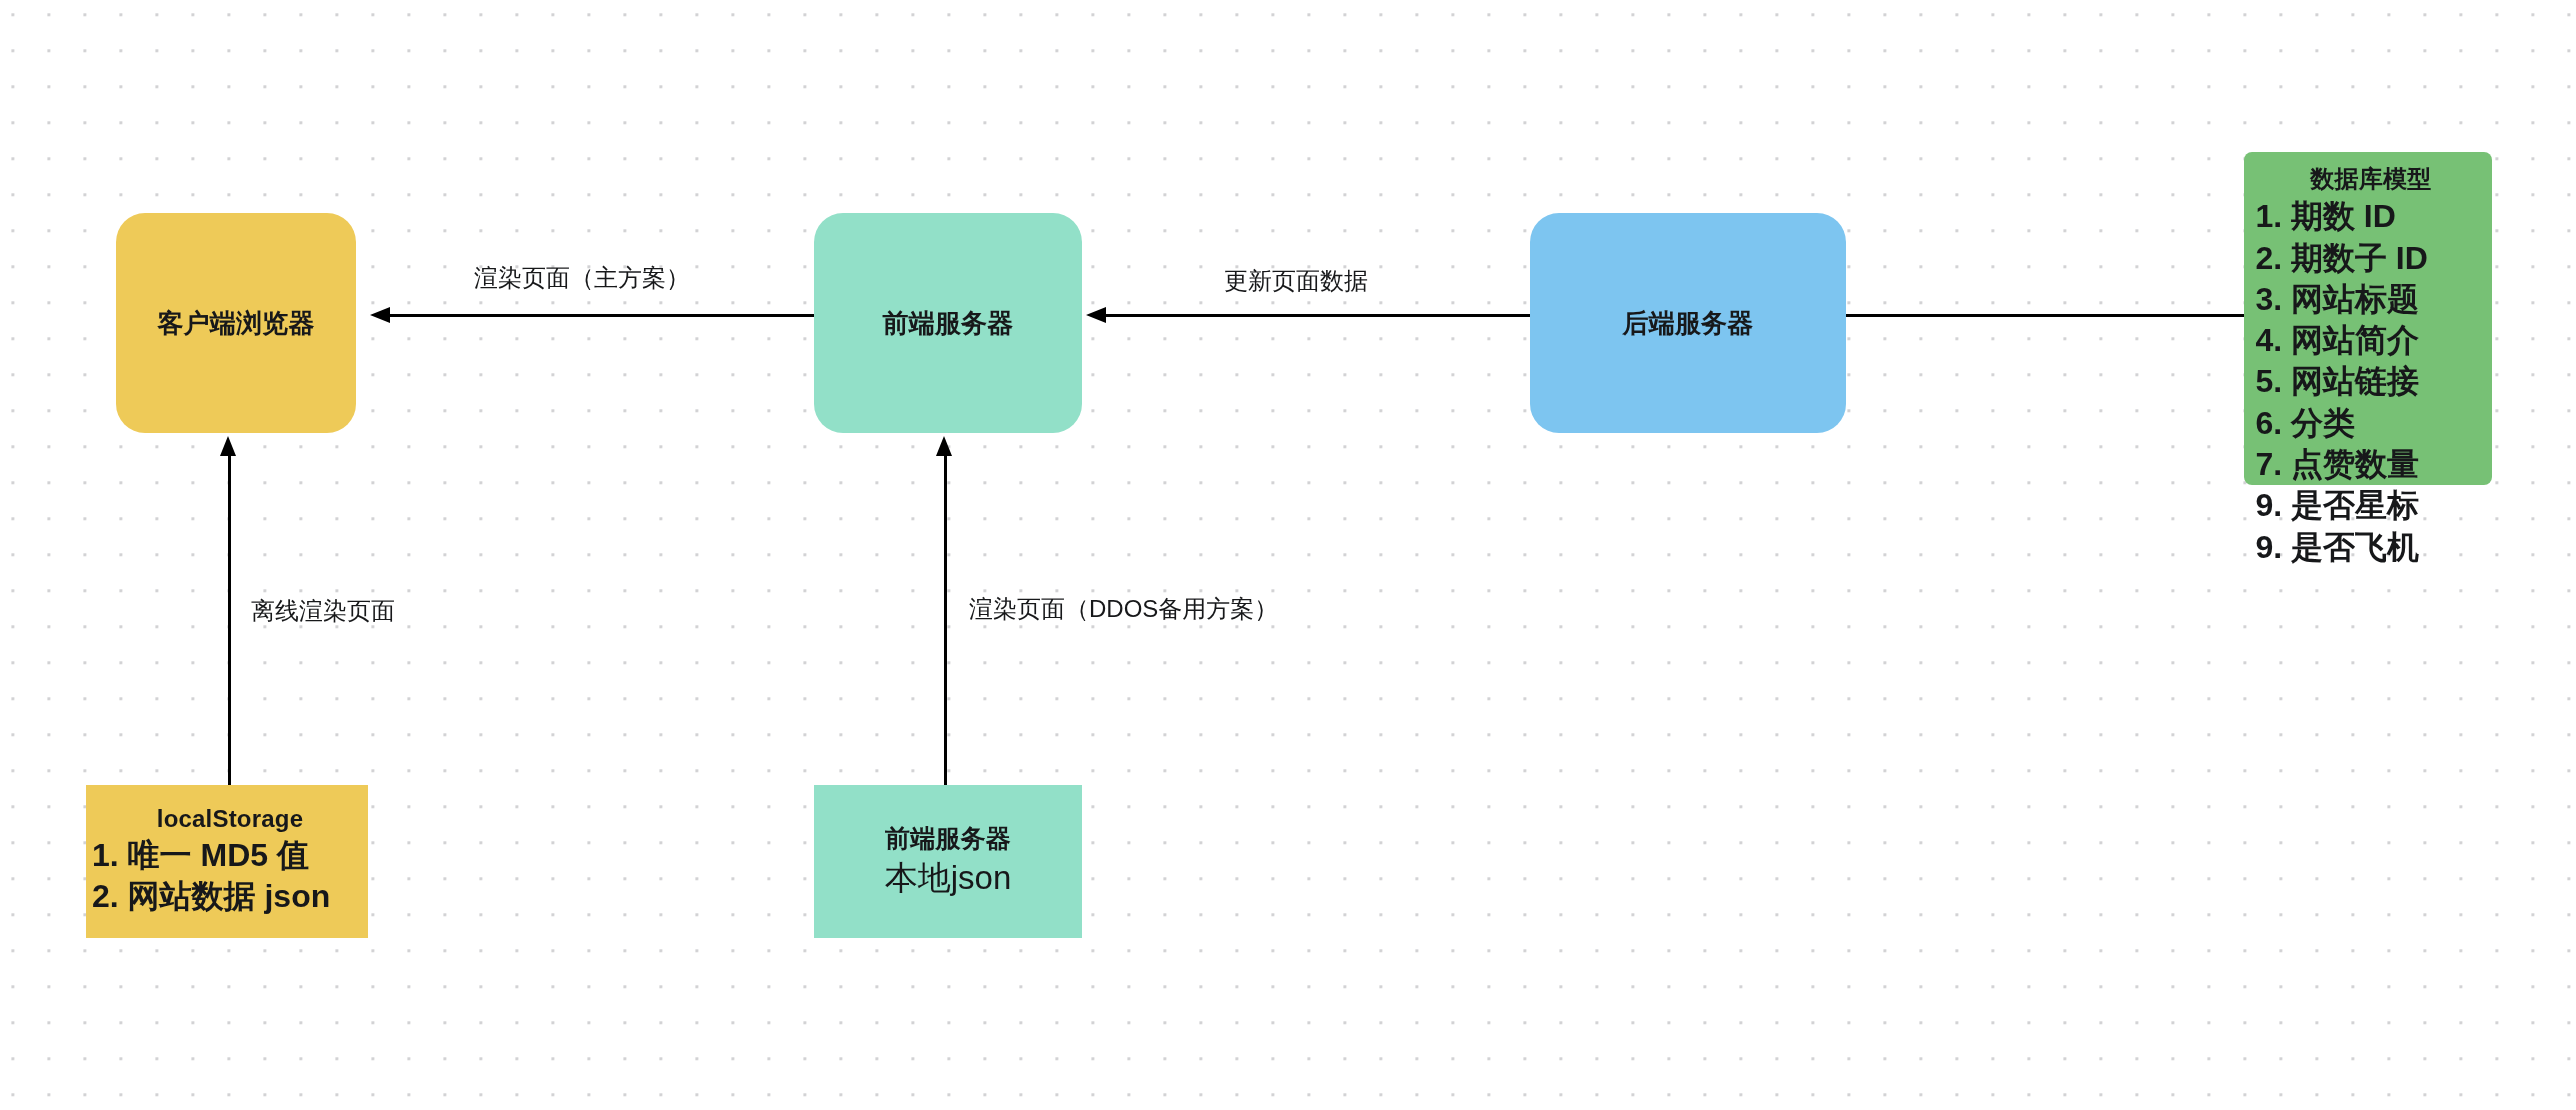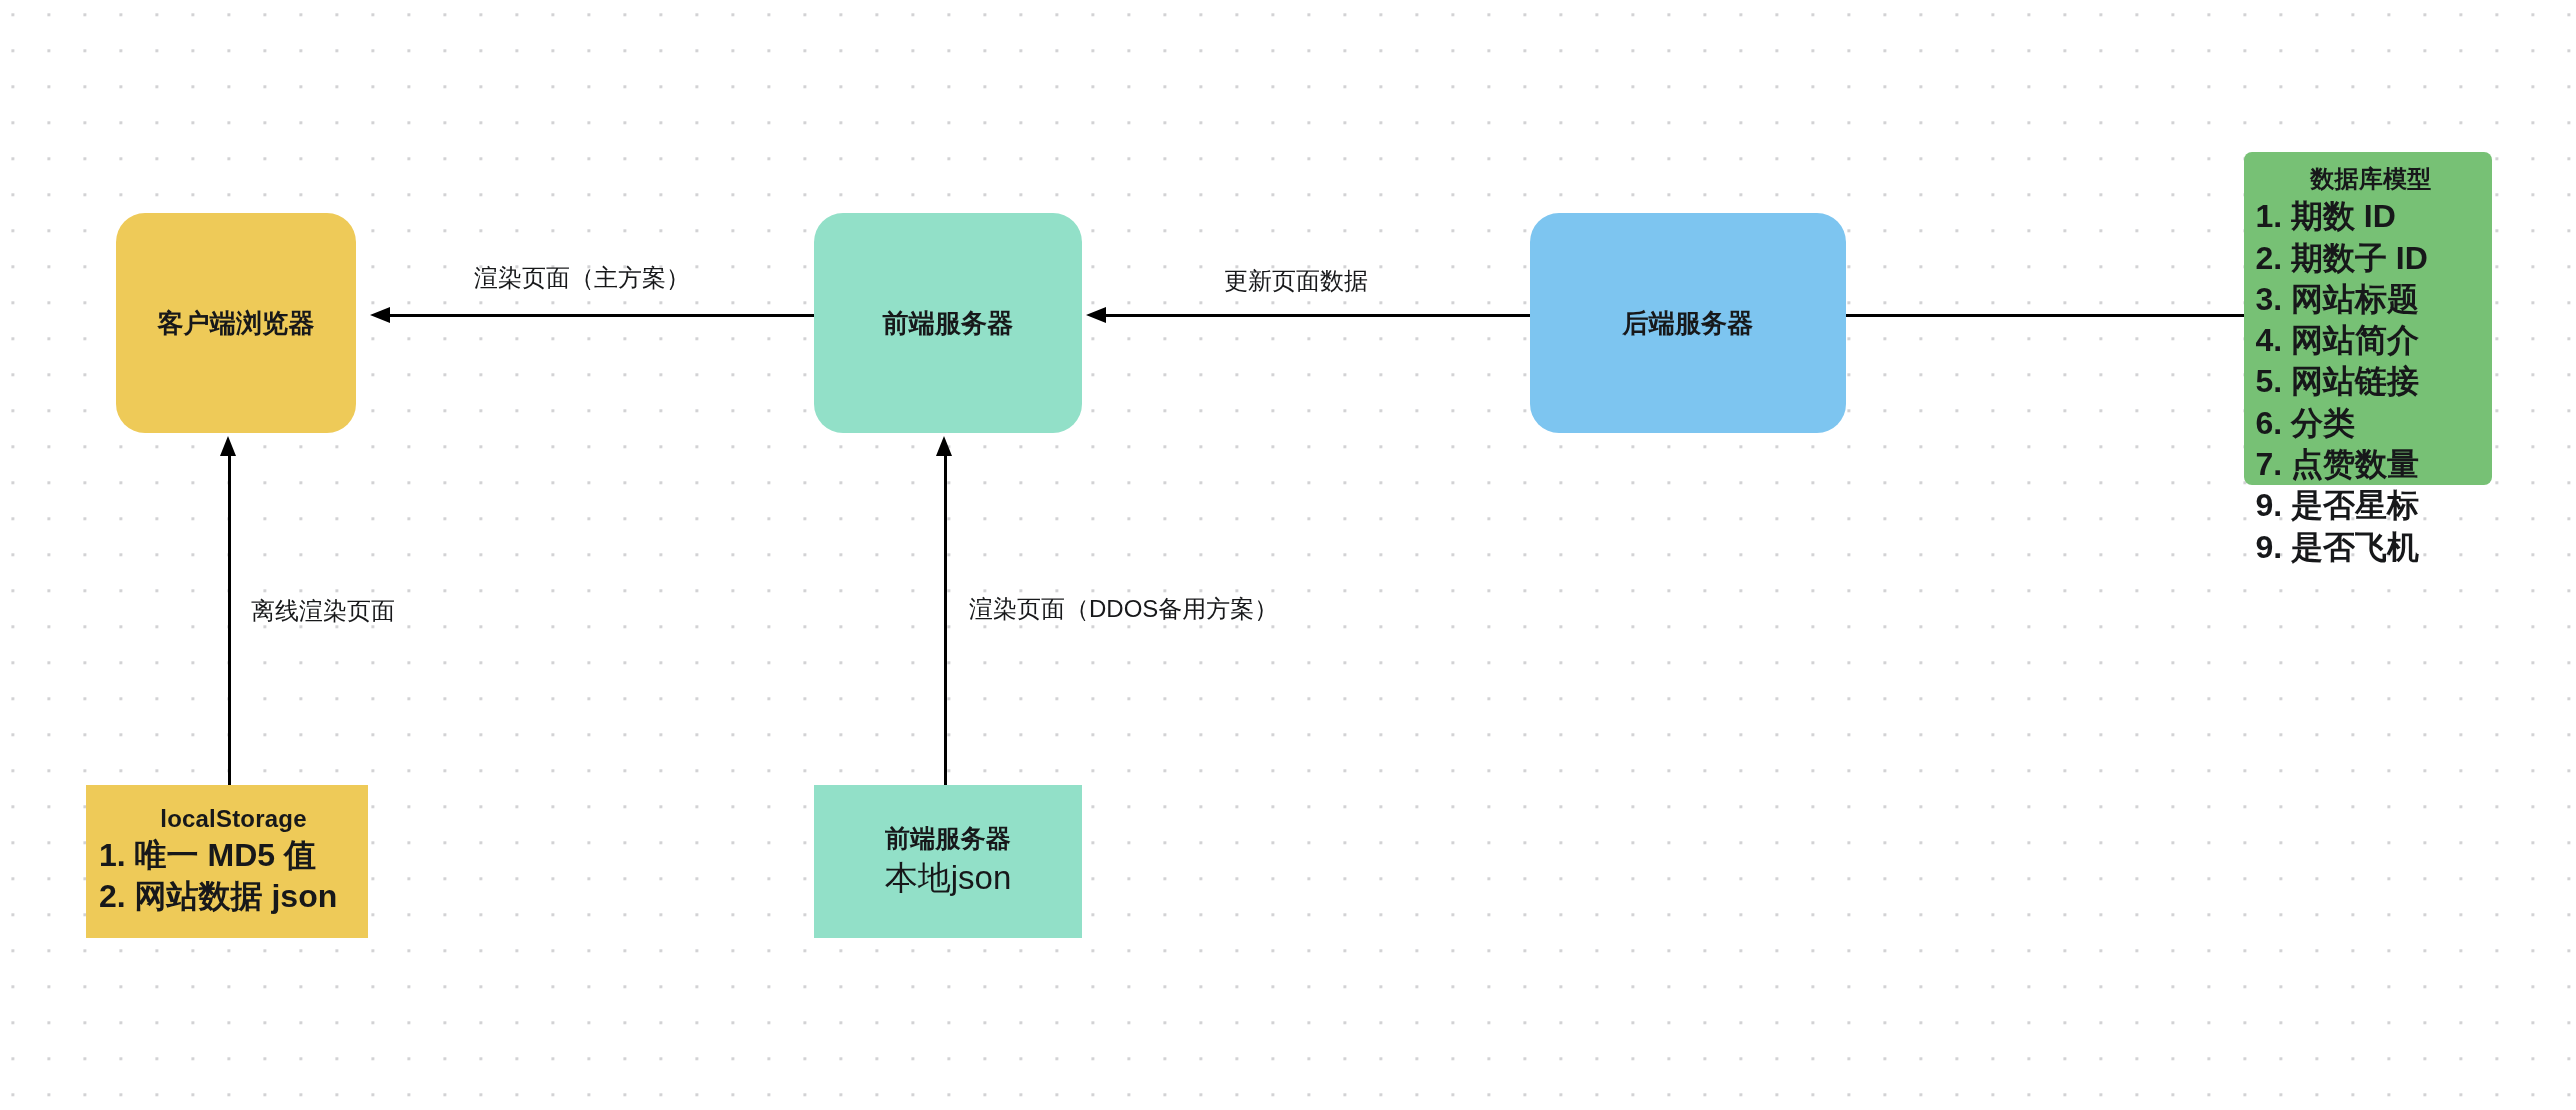--- a/index.html
+++ b/index.html
@@ -58,21 +58,21 @@
   .node-frontend .title,
   .node-backend .title { font-size: 26px; }
 
   
   .node-localstorage {
     left: 86px; top: 785px; width: 282px; height: 153px;
     background: #eeca58;
     border-radius: 0;
     align-items: flex-start;
     justify-content: center;
-    padding: 0 0 0 13px;
+    padding: 0 0 0 6px;
   }
   .node-localstorage .title {
     align-self: center;
     font-size: 24px;
     margin-bottom: 1.9px;
   }
   .node-localstorage .field-list { width: 100%; }
 
   .node-localjson {
     left: 814px; top: 785px; width: 268px; height: 153px;

